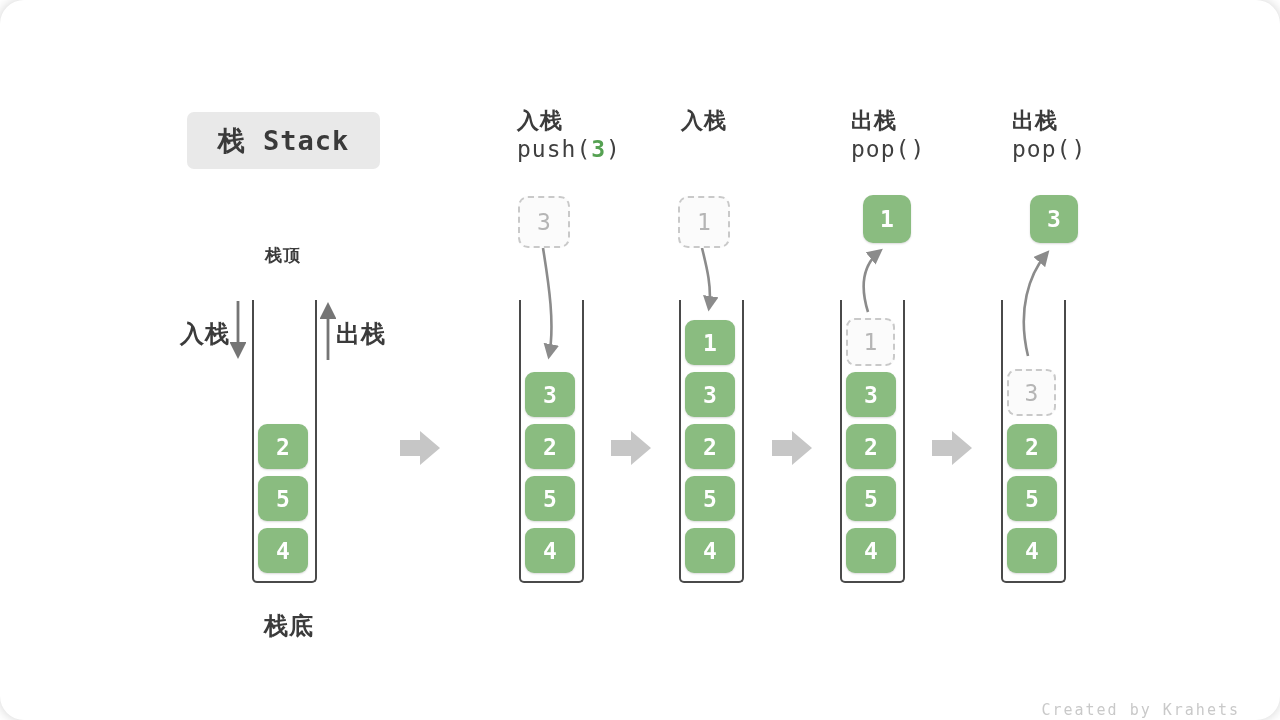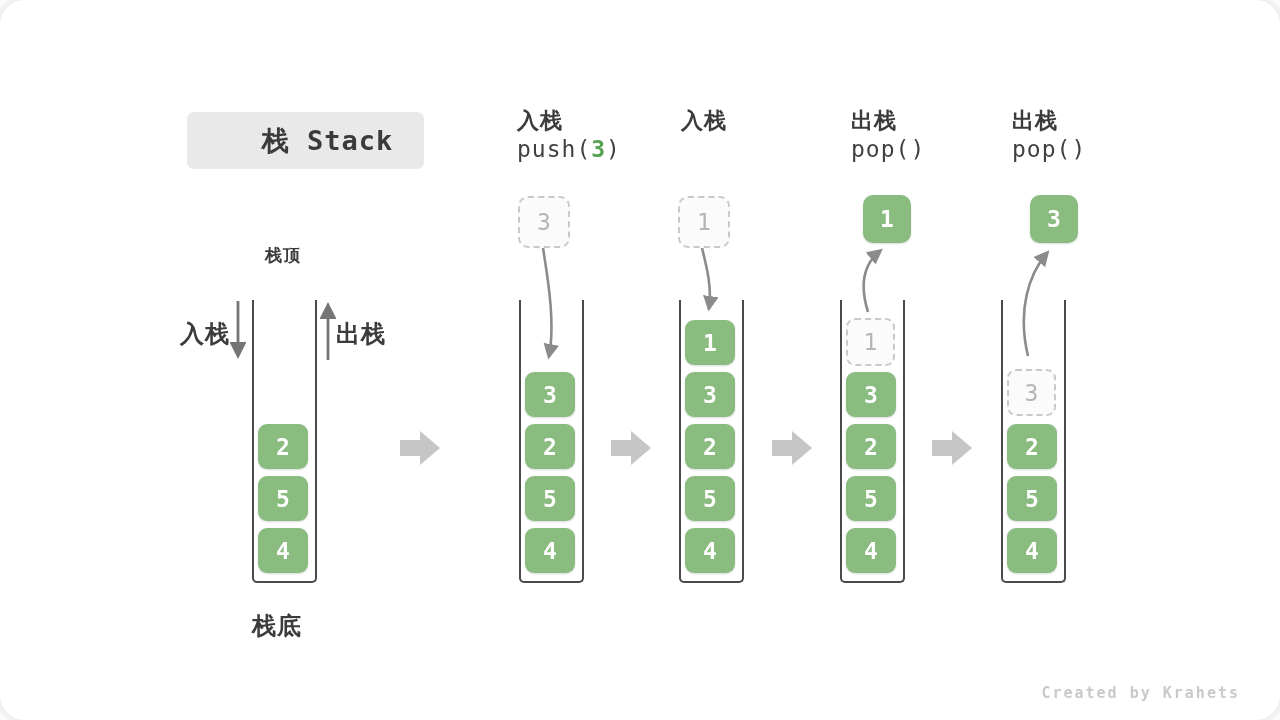--- a/index.html
+++ b/index.html
@@ -6,21 +6,21 @@
   .canvas{
     position:relative;width:1280px;height:720px;background:#ffffff;
     border-radius:24px;box-shadow:0 0 12px rgba(0,0,0,.18);
     overflow:hidden;font-family:"Liberation Sans",sans-serif;
   }
   .abs{position:absolute;}
   .title-box{
     left:187px;top:112px;width:193px;height:57px;background:#e9e9e9;border-radius:7px;
     display:flex;align-items:center;justify-content:center;
     font-family:"DejaVu Sans Mono","Liberation Sans",monospace;
-    font-size:27px;font-weight:bold;color:#3a3a3a;letter-spacing:1px;padding-left:44px;
+    font-size:27px;font-weight:bold;color:#3a3a3a;letter-spacing:1px;
   }
   .cjk-label{color:#3b3b3b;font-weight:bold;font-size:17px;letter-spacing:1px;}
   .step-header{width:150px;}
   .step-header .cn{font-size:22px;font-weight:bold;color:#3b3b3b;letter-spacing:1px;}
   .step-header .code{font-family:"DejaVu Sans Mono",monospace;
     font-size:23px;color:#3f3f3f;letter-spacing:1px;}
   .step-header .code .arg{color:#55a152;font-weight:bold;}
   .container-u{
     border-left:2px solid #4a4a4a;border-right:2px solid #4a4a4a;border-bottom:2px solid #4a4a4a;
     border-radius:0 0 5px 5px;width:61px;height:281px;top:300px;background:transparent;
@@ -38,22 +38,22 @@
   .float-cell{
     width:48px;height:48px;border-radius:10px;background:#8abc80;
     display:flex;align-items:center;justify-content:center;
     font-family:"DejaVu Sans Mono",monospace;font-weight:bold;font-size:23px;color:#ffffff;
     box-shadow:0 1px 2px rgba(0,0,0,.15);
   }
   .float-cell.dashed{
     background:#fbfbfb;border:2px dashed #c9c9c9;color:#b5b5b5;box-shadow:none;font-weight:normal;
   }
   .credit{
-    right:40px;top:684px;font-family:"DejaVu Sans Mono",monospace;font-size:15px;
-    color:#c9c9c9;letter-spacing:2px;font-weight:bold;
+    right:40px;top:701px;font-family:"DejaVu Sans Mono",monospace;font-size:15px;
+    color:#c9c9c9;letter-spacing:2px;
   }
   svg.overlay{position:absolute;left:0;top:0;width:1280px;height:720px;pointer-events:none;}
 </style>
 </head>
 <body>
 
 <div class="canvas">
 
   <svg class="overlay" viewBox="0 0 1280 720">
     <defs>
@@ -76,21 +76,21 @@
 
     <polygon fill="#c6c6c6" points="400,440 420,440 420,431 440,448 420,465 420,456 400,456"></polygon>
     <polygon fill="#c6c6c6" points="611,440 631,440 631,431 651,448 631,465 631,456 611,456"></polygon>
     <polygon fill="#c6c6c6" points="772,440 792,440 792,431 812,448 792,465 792,456 772,456"></polygon>
     <polygon fill="#c6c6c6" points="932,440 952,440 952,431 972,448 952,465 952,456 932,456"></polygon>
   </svg>
 
   <div class="abs title-box">栈 Stack</div>
 
   <div class="abs cjk-label" style="left:252px;top:244px;width:62px;text-align:center;">栈顶</div>
-  <div class="abs cjk-label" style="left:252px;top:610px;width:62px;text-align:left;font-size:24px;">栈底</div>
+  <div class="abs cjk-label" style="left:252px;top:610px;width:62px;text-align:right;font-size:24px;">栈底</div>
   <div class="abs cjk-label" style="left:170px;top:318px;width:60px;text-align:right;font-size:24px;">入栈</div>
   <div class="abs cjk-label" style="left:336px;top:318px;font-size:24px;">出栈</div>
 
   <div class="abs step-header" style="left:517px;top:106px;">
     <div class="cn">入栈</div>
     <div class="code"><span>push(</span><span class="arg">3</span><span>)</span></div>
   </div>
   <div class="abs step-header" style="left:681px;top:106px;">
     <div class="cn">入栈</div>
   </div>

